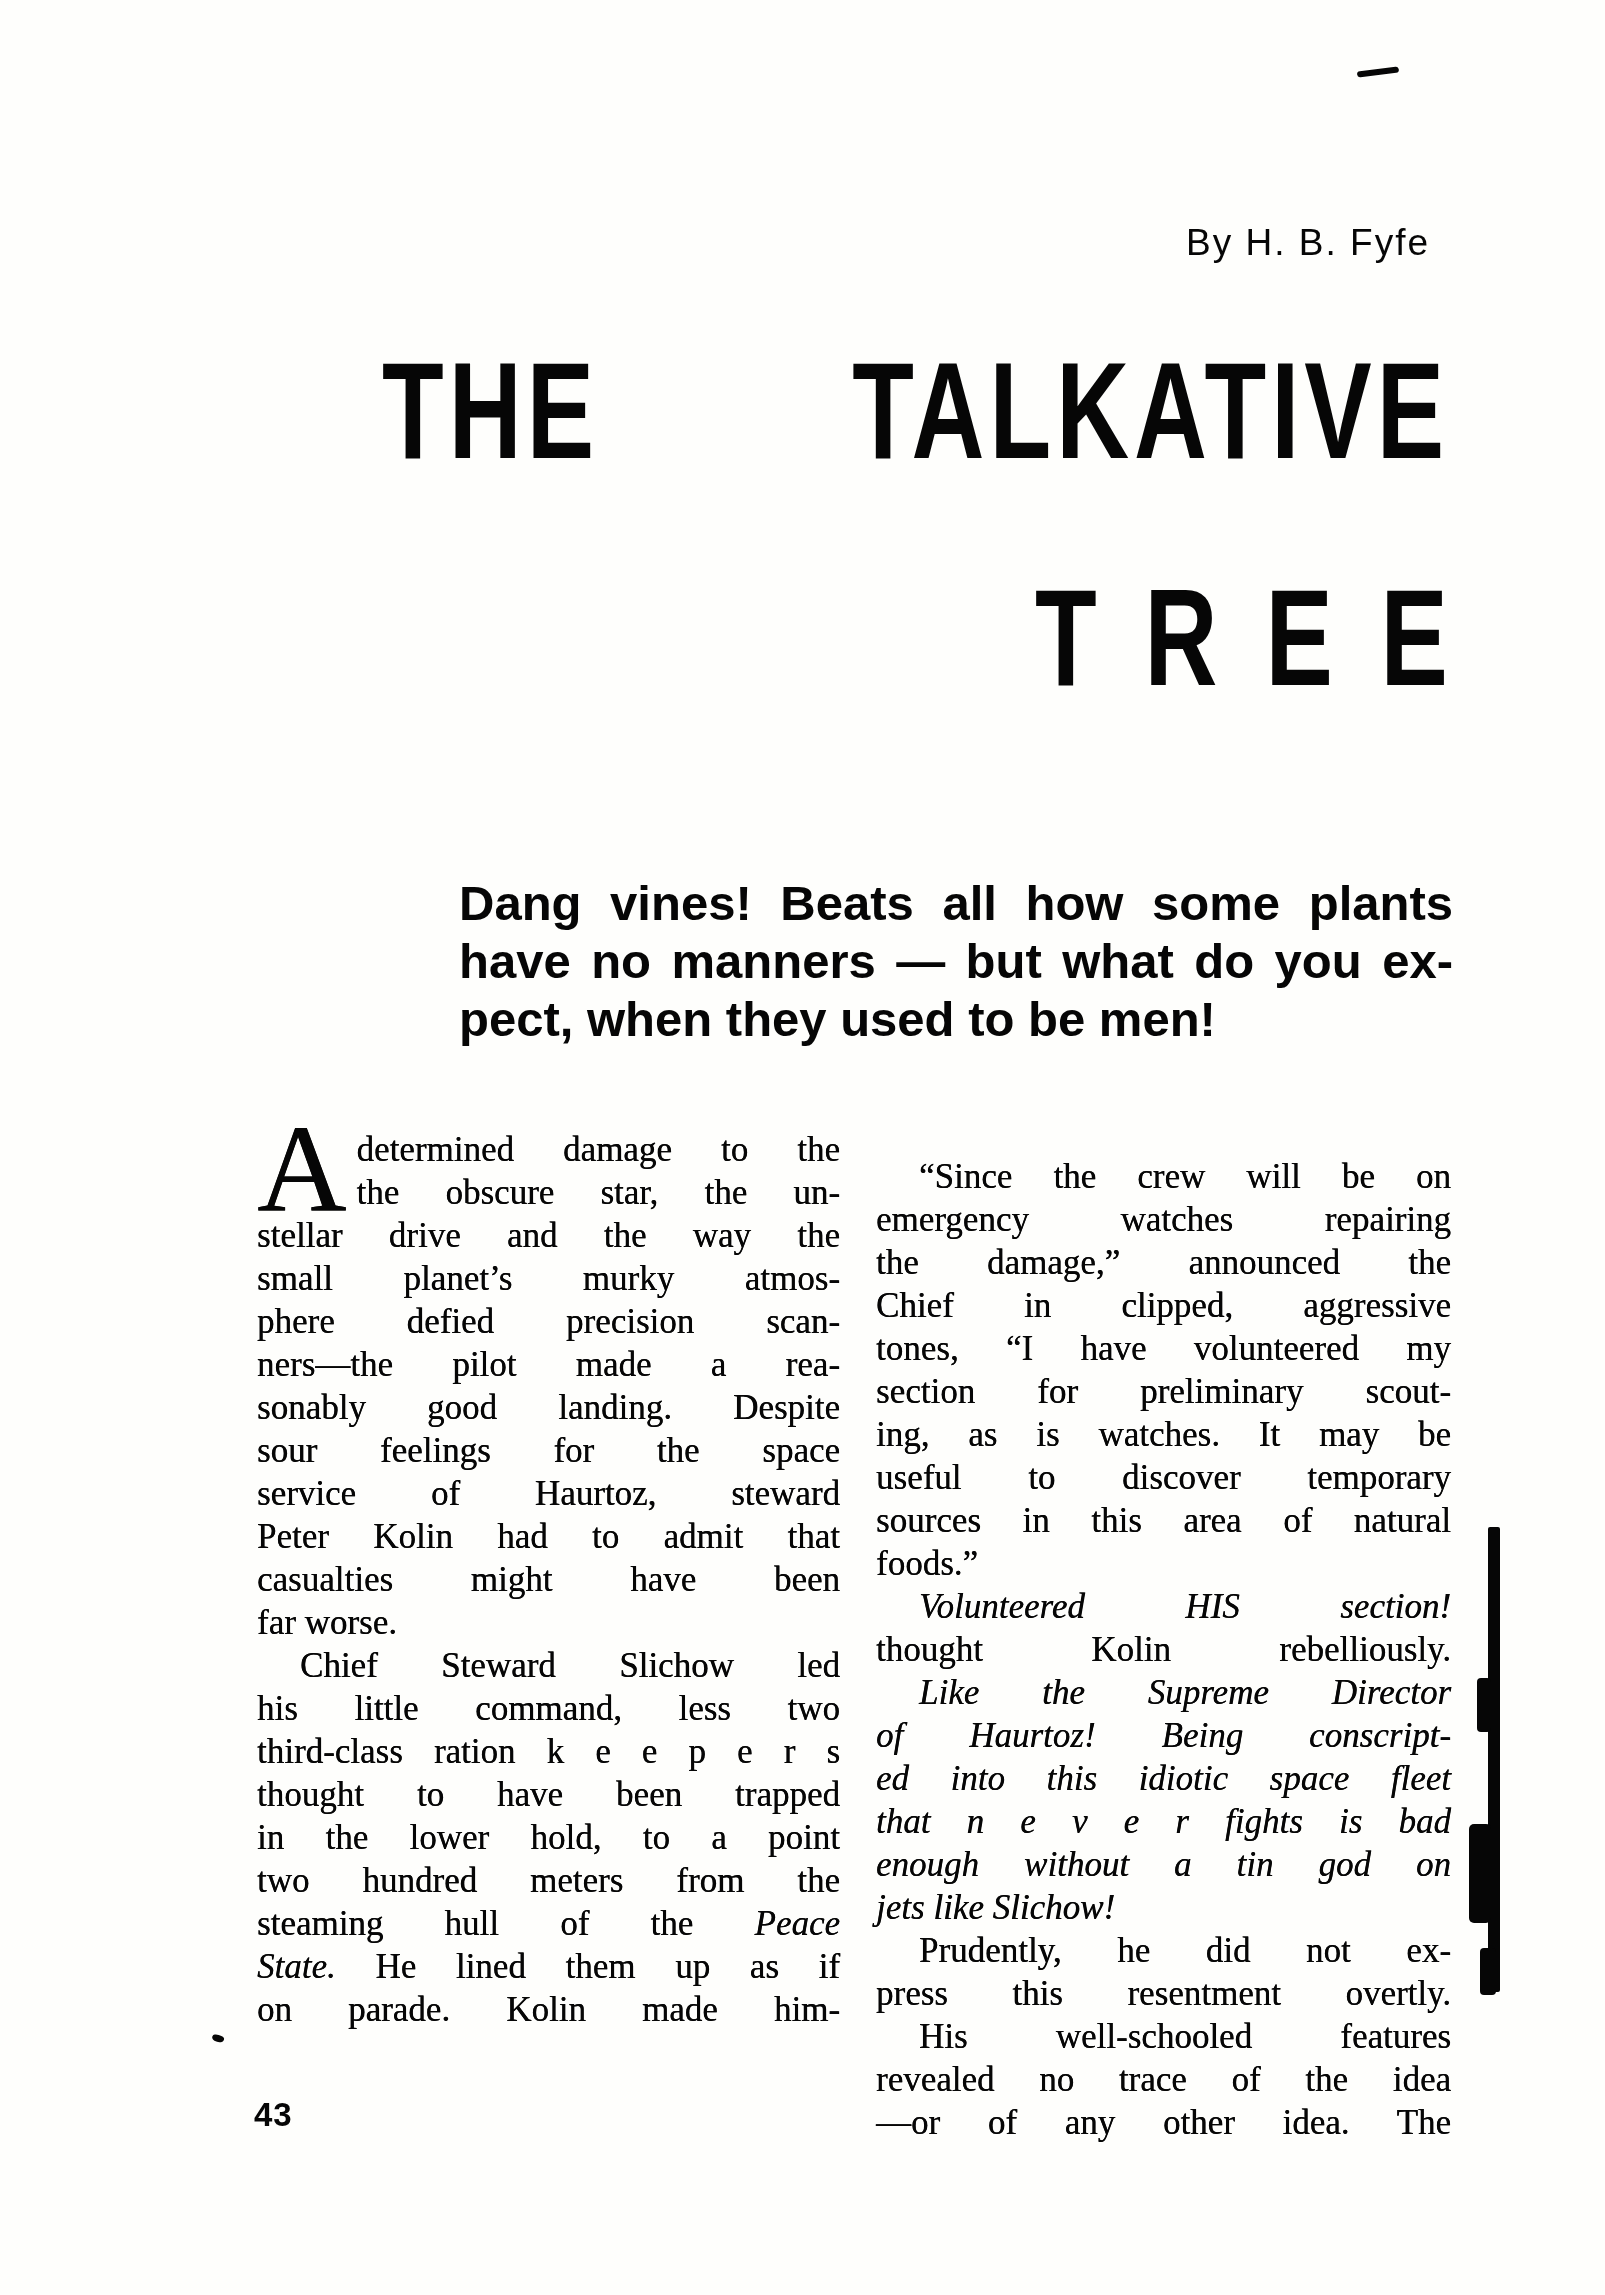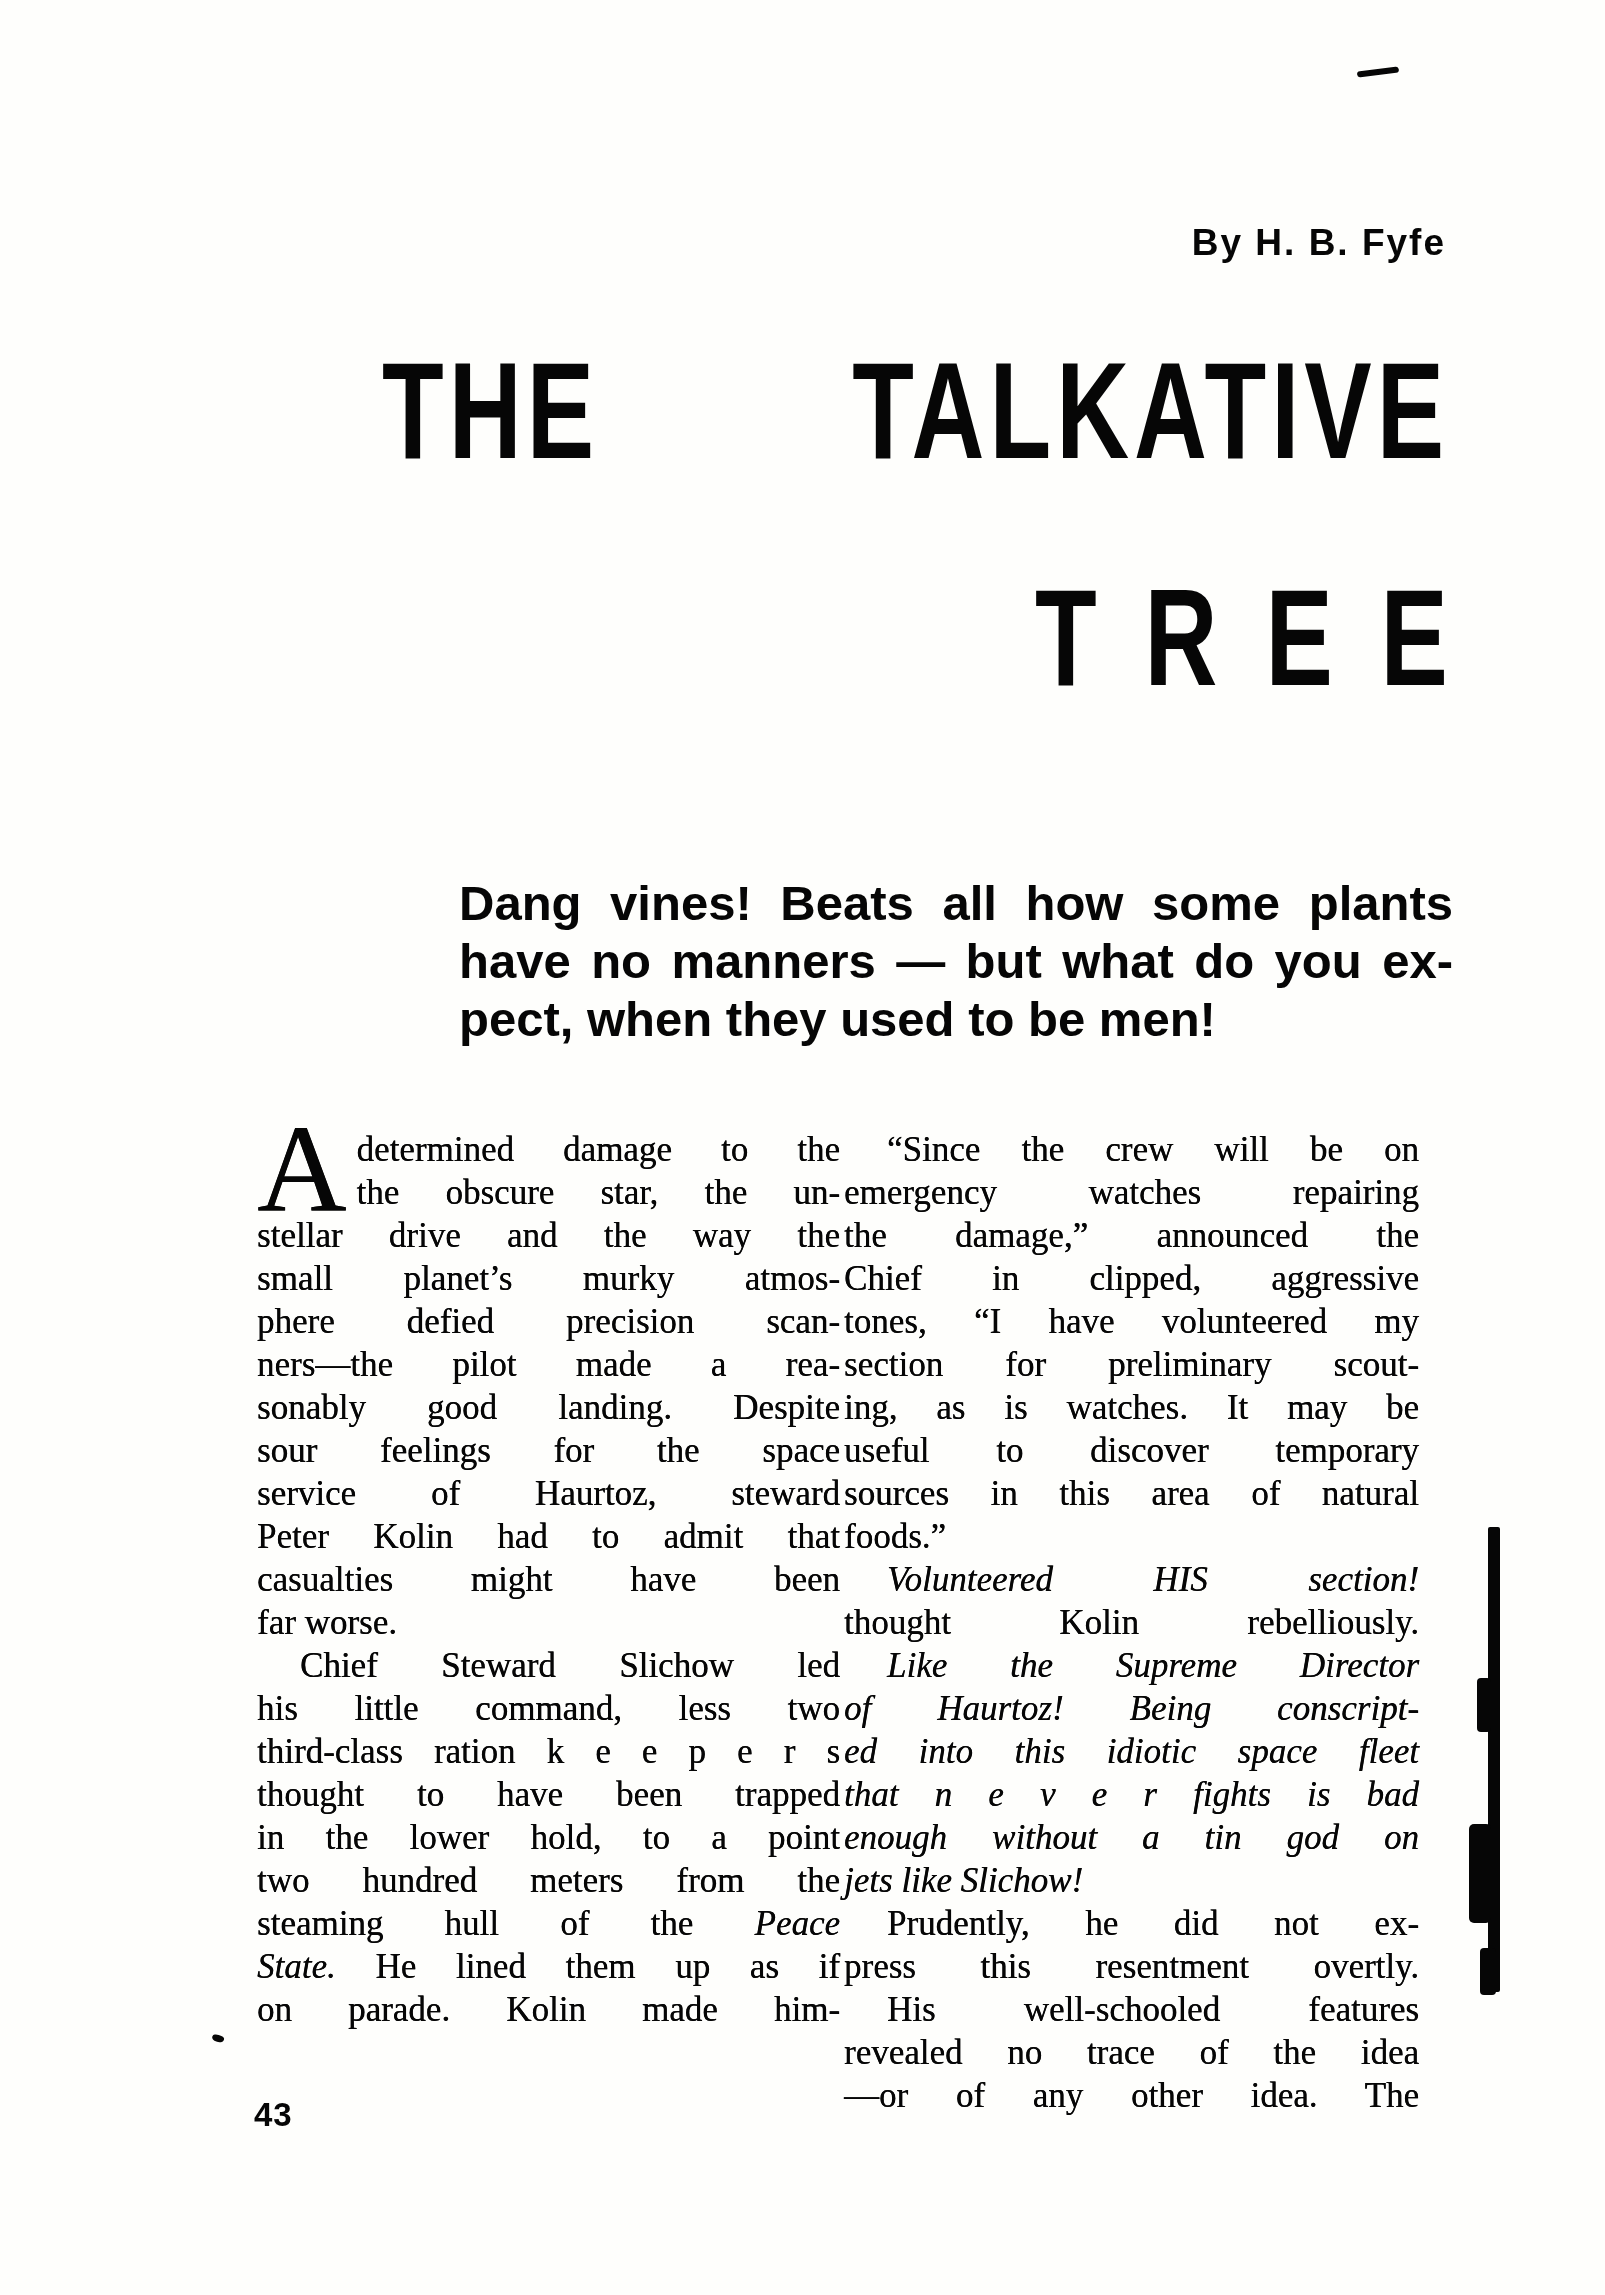--- a/index.html
+++ b/index.html
@@ -10,23 +10,23 @@
   #page{
     position:relative;
     width:1605px;height:2295px;
     background:var(--paper);
     overflow:hidden;
     font-family:"Liberation Serif", serif;
     color:var(--ink);
   }
   
   #byline{
-    position:absolute;top:223px;right:159px;
+    position:absolute;top:223px;right:175px;
     font-family:"Liberation Sans",sans-serif;
-    font-weight:700;font-size:37px;line-height:40px;
+    font-weight:400;font-size:37px;line-height:40px;
     letter-spacing:2px;white-space:nowrap;
   }
   
   .title-block{position:absolute;}
   #title1{top:342px;left:382px;width:1067px;height:143px;}
   #title2{top:569px;left:1035px;width:418px;height:143px;}
   .stretch{
     display:flex;justify-content:space-between;
     transform:scaleY(1.36);transform-origin:top left;
     font-family:"Liberation Sans",sans-serif;
@@ -44,21 +44,21 @@
     text-align:justify;text-align-last:justify;
   }
   #blurb .line.endline{text-align-last:left;}
   
   .col{
     position:absolute;top:1128px;
     font-size:35px;line-height:43px;
     text-shadow:0.3px 0 0 var(--ink);
   }
   #col-left{left:257px;width:583px;}
-  #col-right{left:844px;width:575px;}
+  #col-right{left:876px;width:575px;margin-top:27px;}
   .para{margin:0;}
   .para.indent .line:first-child{text-indent:43px;}
   .line{
     height:43px;line-height:43px;
     text-align:justify;text-align-last:justify;
   }
   .line.endline{text-align-last:left;}
   .it{font-style:italic;}
   .para.italic span{font-style:italic;}
   .dropcap{

